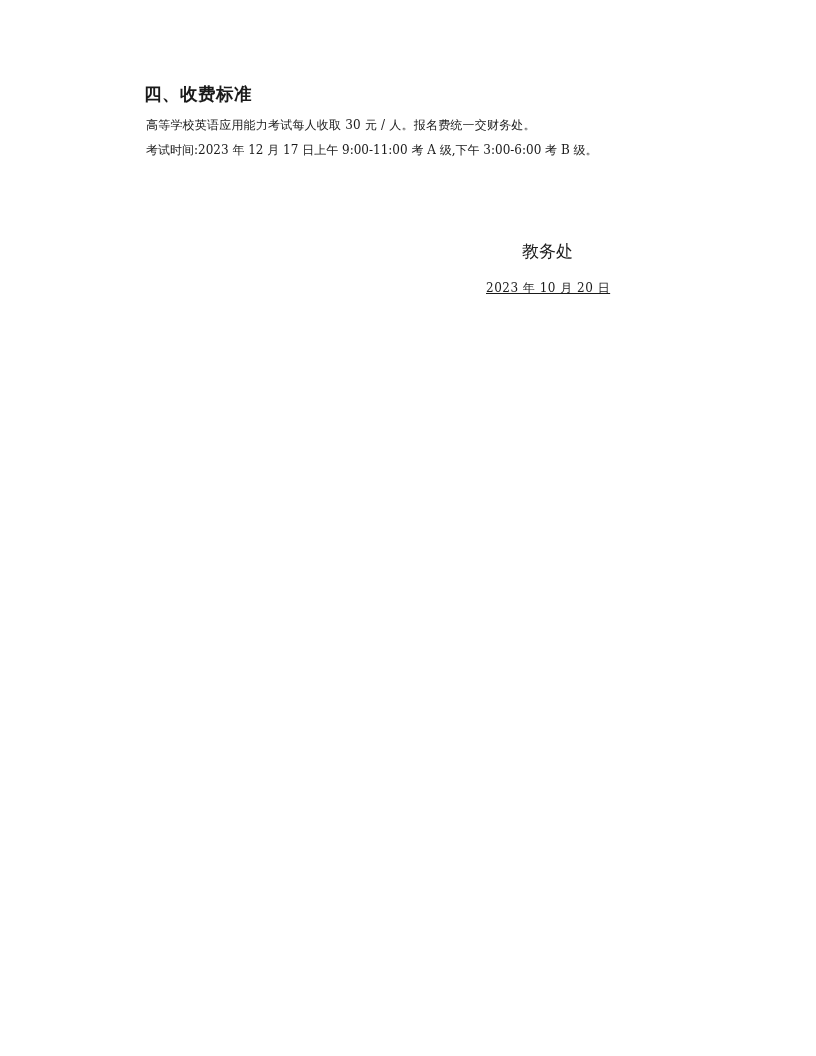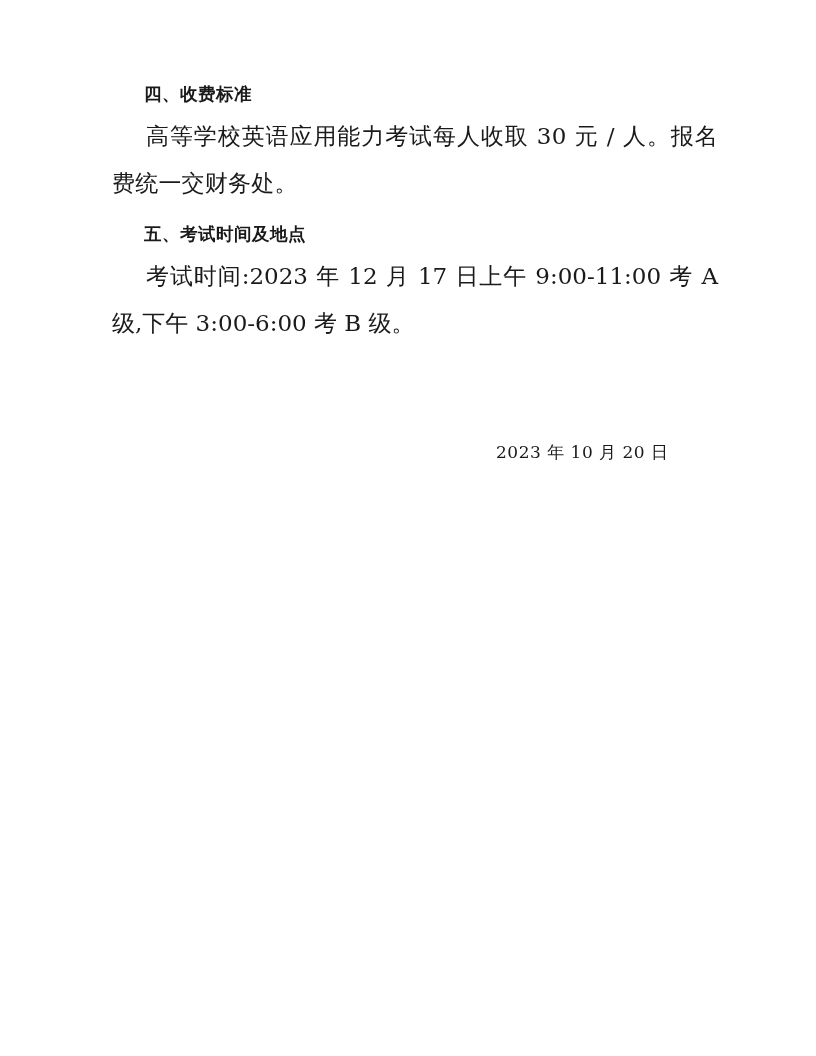--- a/index.html
+++ b/index.html
@@ -26,21 +26,21 @@
     font-weight: bold;
     letter-spacing: 0.5px;
     line-height: 1.9;
     margin: 0 0 2px 0;
     text-indent: 32px;
   }
   .heading.second {
     margin-top: 10px;
   }
   .para {
-    font-size: 23px;
+    font-size: 12px;
     line-height: 2.05;
     margin: 0;
     text-align: justify;
     text-justify: inter-ideograph;
     letter-spacing: 0.2px;
   }
   .para.indent {
     text-indent: 34px;
   }
   .para.tight {
@@ -54,40 +54,41 @@
     padding-left: 0;
     text-align: left;
   }
   .signature .sig-line {
     font-size: 17px;
     line-height: 2.1;
     margin: 0;
     padding-left: 410px;
   }
   .signature .sig-date {
-    font-size: 17px;
+    font-size: 12px;
     line-height: 2.1;
-    margin: 16px;
+    margin: 6px;
     padding-left: 368px;
     letter-spacing: 0.5px;
+    text-decoration: underline;
   }
 </style>
 </head>
 <body>
 
 <div class="page">
 
   <h2 class="heading">四、收费标准</h2>
 
   <p class="para indent">高等学校英语应用能力考试每人收取 30 元 / 人。报名费统一交财务处。</p>
 
-  <h2 class="heading second">五、考试时间及地点</h2>
 
   <p class="para indent tight">考试时间:2023 年 12 月 17 日上午 9:00-11:00 考 A 级,下午 3:00-6:00 考 B 级。</p>
 
 
   <div class="spacer-lg"></div>
 
   <div class="signature">
+    <p class="sig-line">教务处</p>
     <p class="sig-date">2023 年 10 月 20 日</p>
   </div>
 
 </div>
 
 </body></html>

